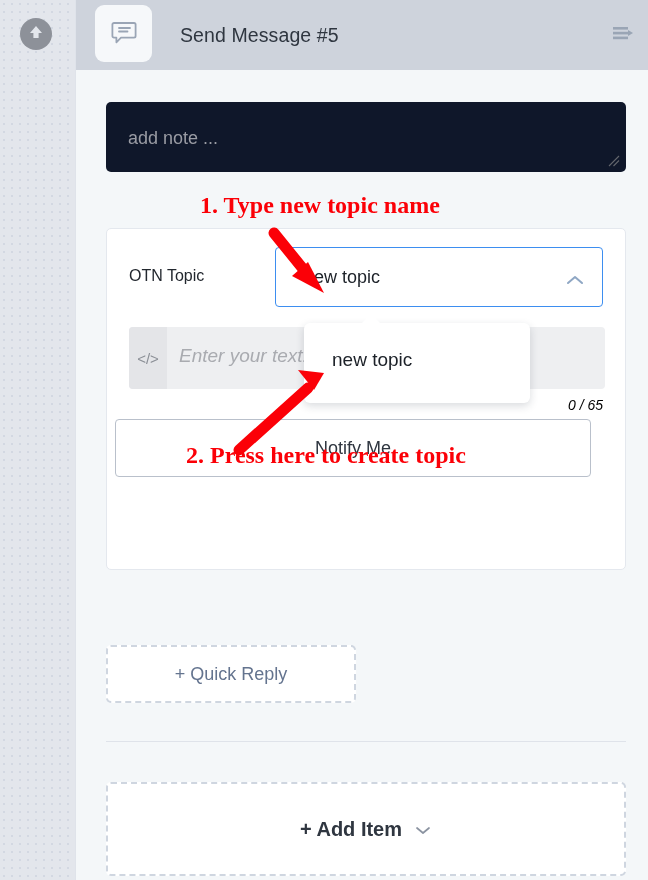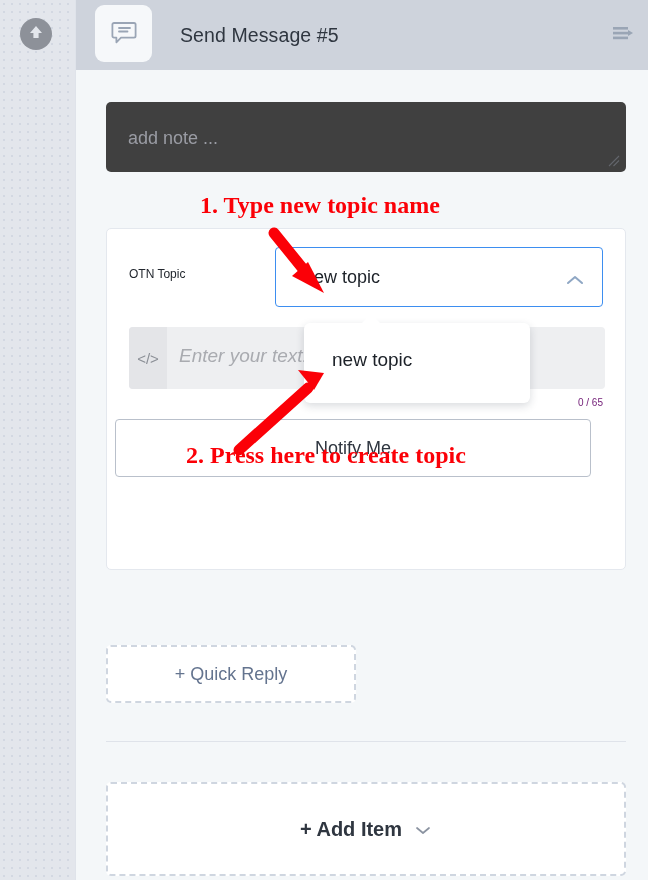--- a/index.html
+++ b/index.html
@@ -51,21 +51,21 @@
   .body {
     position: absolute; left: 76px; top: 70px;
     width: 572px; height: 810px; background: #f4f7f9;
     overflow: hidden;
   }
 
   
   .note {
     position: absolute; left: 30px; top: 32px;
     width: 520px; height: 70px;
-    background: #404040; border-radius: 5px;
+    background: #0f172a; border-radius: 5px;
   }
   .note-ph {
     position: absolute; left: 22px; top: 26px;
     font-size: 18px; color: #9a9ca4;
   }
   .note-resize {
     position: absolute; right: 5px; bottom: 4px;
     width: 14px; height: 14px;
   }
 
@@ -86,21 +86,21 @@
   .card {
     position: absolute; left: 30px; top: 158px;
     width: 520px; height: 342px;
     background: #fff; border: 1px solid #e4e8ee; border-radius: 5px;
   }
   .row-topic {
     position: absolute; left: 0; top: 18px; width: 520px; height: 64px;
   }
   .topic-label {
     position: absolute; left: 22px; top: 20px;
-    font-size: 12px; color: #22272e;
+    font-size: 16px; color: #22272e;
   }
   .topic-select {
     position: absolute; left: 168px; top: 0;
     width: 328px; height: 60px;
     border: 1px solid #3d8ef0; border-radius: 4px;
     background: #fff;
   }
   .topic-value {
     position: absolute; left: 28px; top: 19px;
     font-size: 18px; color: #1c2128;
@@ -118,21 +118,21 @@
     background: #e4e5e8;
     display: flex; align-items: center; justify-content: center;
     font-size: 15px; color: #8b8f96;
   }
   .editor-ph {
     position: absolute; left: 50px; top: 18px;
     font-size: 19px; font-style: italic; color: #a9abb0;
   }
   .counter {
     position: absolute; right: 22px; top: 168px;
-    font-size: 10px; color: #701a75;
+    font-size: 14px; color: #000000; font-style: italic;
   }
   .notify {
     position: absolute; left: 8px; top: 190px;
     width: 476px; height: 58px;
     background: #fff; border: 1px solid #b9c0cb; border-radius: 4px;
     display: flex; align-items: center; justify-content: center;
     font-size: 18px; color: #2f3640;
   }
 
   

